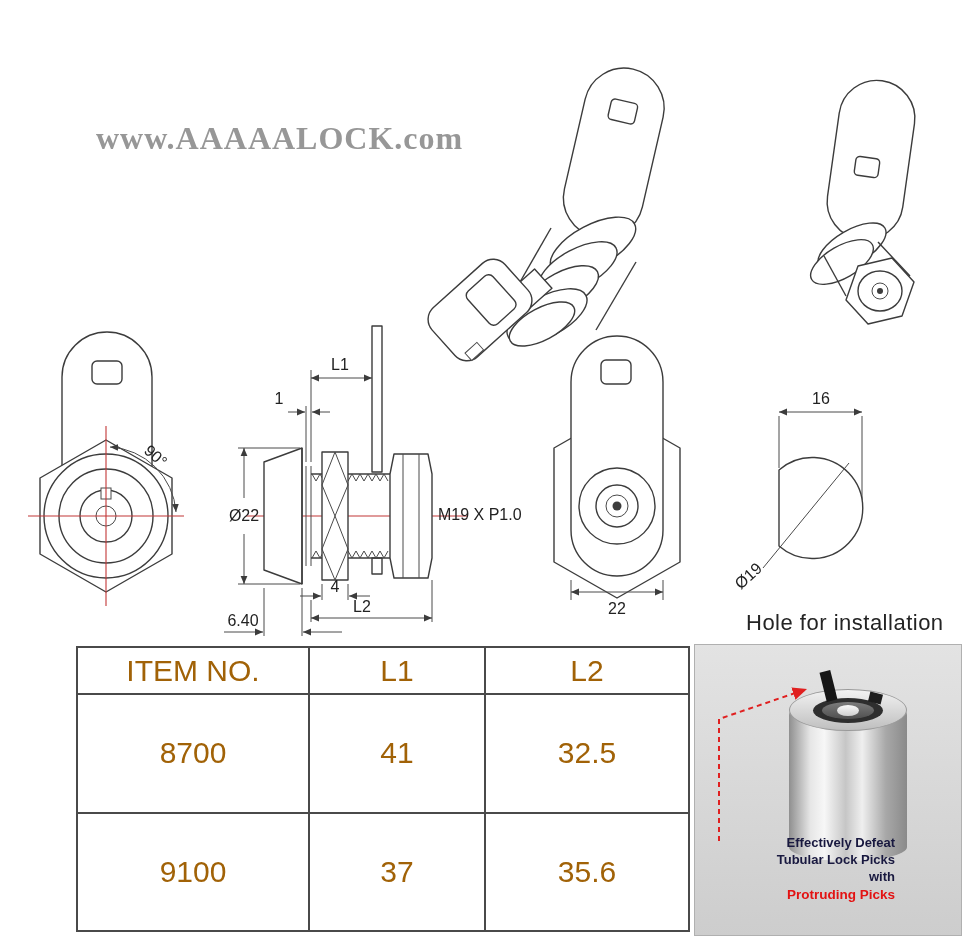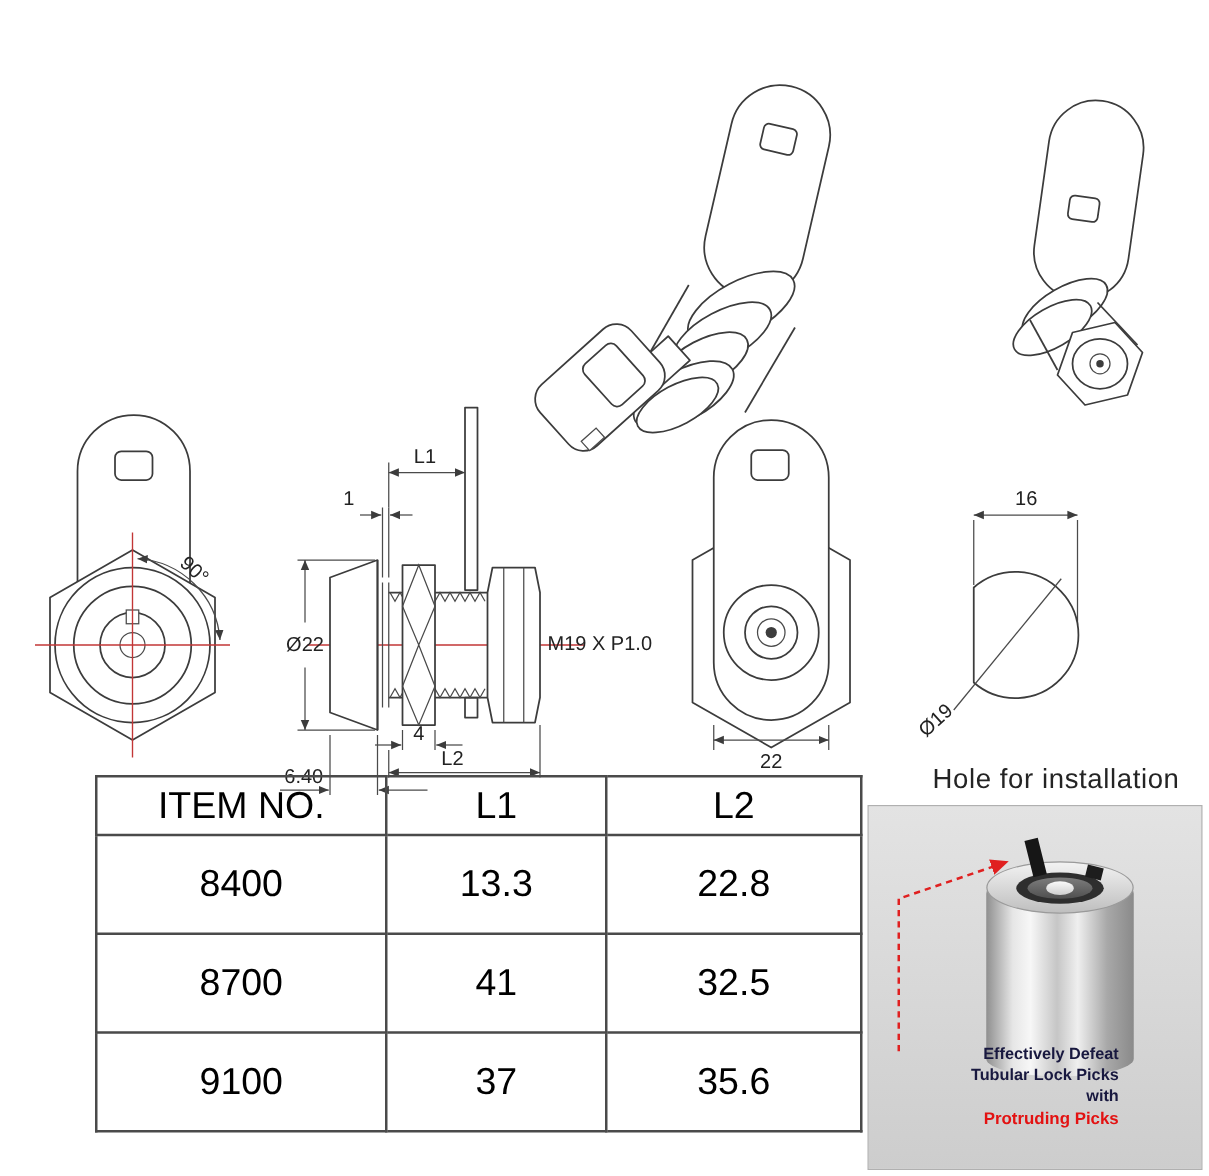--- a/index.html
+++ b/index.html
@@ -12,22 +12,22 @@
 
   
   .ln{stroke:#3c3c3c;stroke-width:1.4;stroke-linejoin:round}
   .thin{stroke:#4a4a4a;stroke-width:1}
   .dim{stroke:#4a4a4a;stroke-width:1}
   .red{stroke:#c23636;stroke-width:1.1}
   text.d{font-family:"Liberation Sans",sans-serif;font-size:16px;fill:#222;stroke:none}
   text.cap{font-family:"Liberation Sans",sans-serif;font-size:22px;fill:#242424;stroke:none;letter-spacing:.5px}
 
   
-  .spec{position:absolute;left:76px;top:620px;width:612px;height:286px;border-collapse:collapse;
-        table-layout:fixed;font-size:30px;color:#000000;text-align:center}
+  .spec{position:absolute;left:76px;top:646px;width:612px;height:286px;border-collapse:collapse;
+        table-layout:fixed;font-size:30px;color:#a16207;text-align:center}
   .spec th,.spec td{border:2px solid #4a4a4a;font-weight:400;height:47px;padding:0}
 
   
   .photo{position:absolute;left:694px;top:644px;width:268px;height:292px;
          background:linear-gradient(180deg,#e3e3e3,#cdcdcd);border:1px solid #b0b0b0;overflow:hidden}
   .cyl-body{position:absolute;left:94px;top:64px;width:118px;height:152px;
             background:linear-gradient(90deg,#8f8f8f,#e6e6e6 18%,#f7f7f7 30%,#c6c6c6 48%,#efefef 62%,#a8a8a8 82%,#8a8a8a);
             border-radius:6px 6px 50% 50%/6px 6px 14px 14px}
   .cyl-top{position:absolute;left:94px;top:44px;width:118px;height:42px;border-radius:50%;
            background:linear-gradient(180deg,#f2f2f2,#bfbfbf);border:1px solid #9a9a9a}
@@ -42,20 +42,21 @@
   .redline{stroke:#e02020;stroke-width:2;stroke-dasharray:5 4;fill:none}
   .photo-note{position:absolute;left:4px;top:190px;width:196px;text-align:right;font-weight:700;
               font-size:13px;line-height:1.3;color:#18183f}
   .photo-note .hl{color:#e31212;font-size:13.5px}
 </style>
 </head>
 <body>
 
 <div class="canvas">
 
+  <div class="watermark">www.AAAAALOCK.com</div>
 
   <svg class="drawings" width="967" height="645" viewBox="0 0 967 645">
     <defs>
       <marker id="ah" viewBox="0 0 10 10" refX="9" refY="5" markerWidth="9" markerHeight="9" orient="auto-start-reverse">
         <path d="M0,1.2 L9,5 L0,8.8 z" fill="#3c3c3c"></path>
       </marker>
     </defs>
 
     <g>
       <g transform="rotate(13 614 152)">
@@ -200,25 +201,20 @@
         <col style="width:204px">
       </colgroup>
     <thead>
       <tr>
         <th>ITEM NO.</th>
         <th>L1</th>
         <th>L2</th>
       </tr>
     </thead>
     <tbody>
-      <tr>
-        <td>8400</td>
-        <td>13.3</td>
-        <td>22.8</td>
-      </tr>
       <tr>
         <td>8700</td>
         <td>41</td>
         <td>32.5</td>
       </tr>
       <tr>
         <td>9100</td>
         <td>37</td>
         <td>35.6</td>
       </tr>

